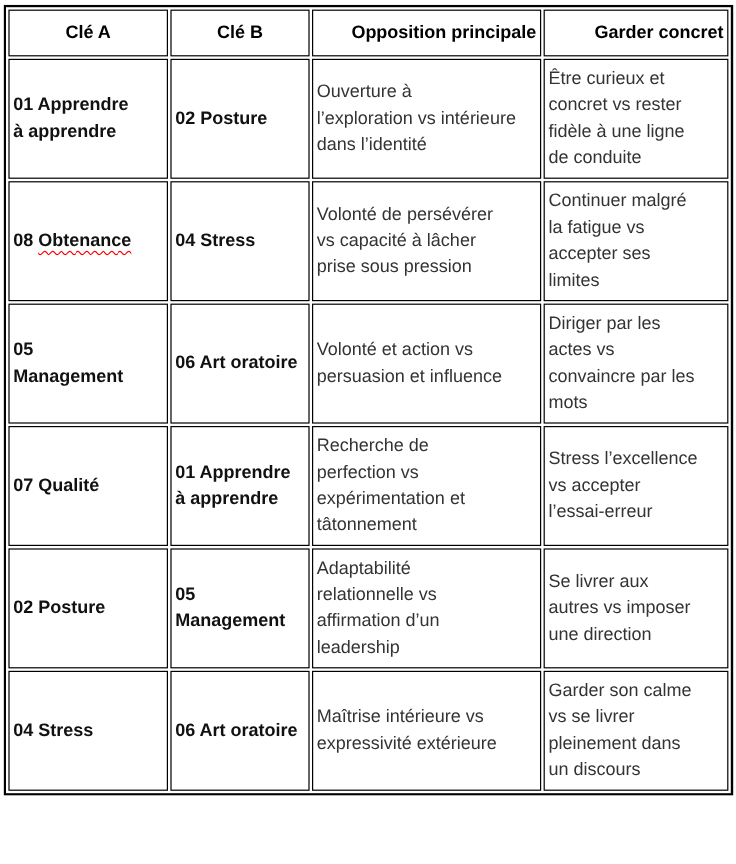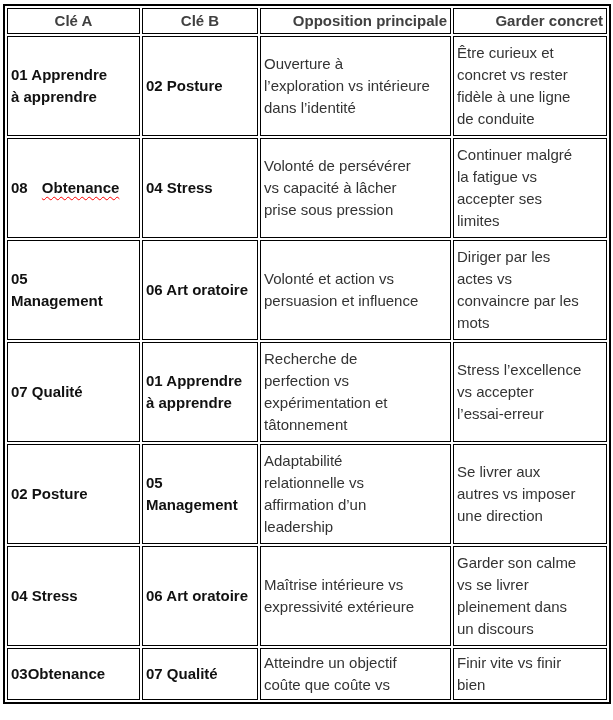--- a/index.html
+++ b/index.html
@@ -24,23 +24,23 @@
     border: 1px solid #000000;
     vertical-align: middle;
     padding: 1px 3px;
     font-size: 15px;
     line-height: 22px;
     white-space: pre-line;
     overflow: hidden;
     word-wrap: break-word;
   }
   .keys-table th {
-    height: 26px;
+    height: 39px;
     font-weight: bold;
-    color: #404040;
+    color: #000000;
   }
   .keys-table th.th-key { text-align: center; }
   .keys-table th.th-desc { text-align: right; }
   .keys-table tr.data-row td { height: 100px; }
   .keys-table tr.data-row.short td { height: 52px; }
   .keys-table td.key-cell {
     font-weight: bold;
     color: #111111;
     text-align: left;
   }
@@ -49,21 +49,20 @@
     color: #333333;
     text-align: left;
   }
   .misspelled {
     text-decoration: underline;
     text-decoration-style: wavy;
     text-decoration-color: #ff0000;
     text-decoration-thickness: 1px;
     text-underline-offset: 3px;
     text-decoration-skip-ink: none;
-    margin-left: 10px;
   }
 </style>
 </head>
 <body>
 
 <table class="keys-table">
   <colgroup>
     <col style="width:133px">
     <col style="width:116px">
     <col style="width:191px">
@@ -139,22 +138,14 @@
     <tr class="data-row">
       <td class="key-cell">04 Stress</td>
       <td class="key-cell">06 Art oratoire</td>
       <td class="desc-cell">Maîtrise intérieure vs
 expressivité extérieure</td>
       <td class="desc-cell">Garder son calme
 vs se livrer
 pleinement dans
 un discours</td>
     </tr>
-    <tr class="data-row short">
-      <td class="key-cell">03Obtenance</td>
-      <td class="key-cell">07 Qualité</td>
-      <td class="desc-cell">Atteindre un objectif
-coûte que coûte vs</td>
-      <td class="desc-cell">Finir vite vs finir
-bien</td>
-    </tr>
   </tbody>
 </table>
 
 </body></html>

